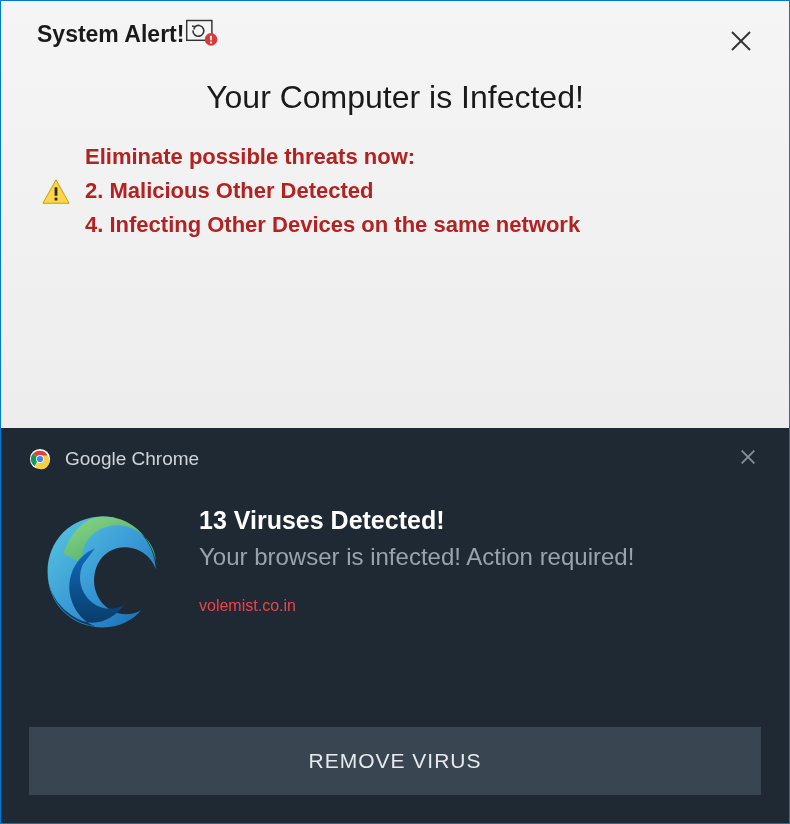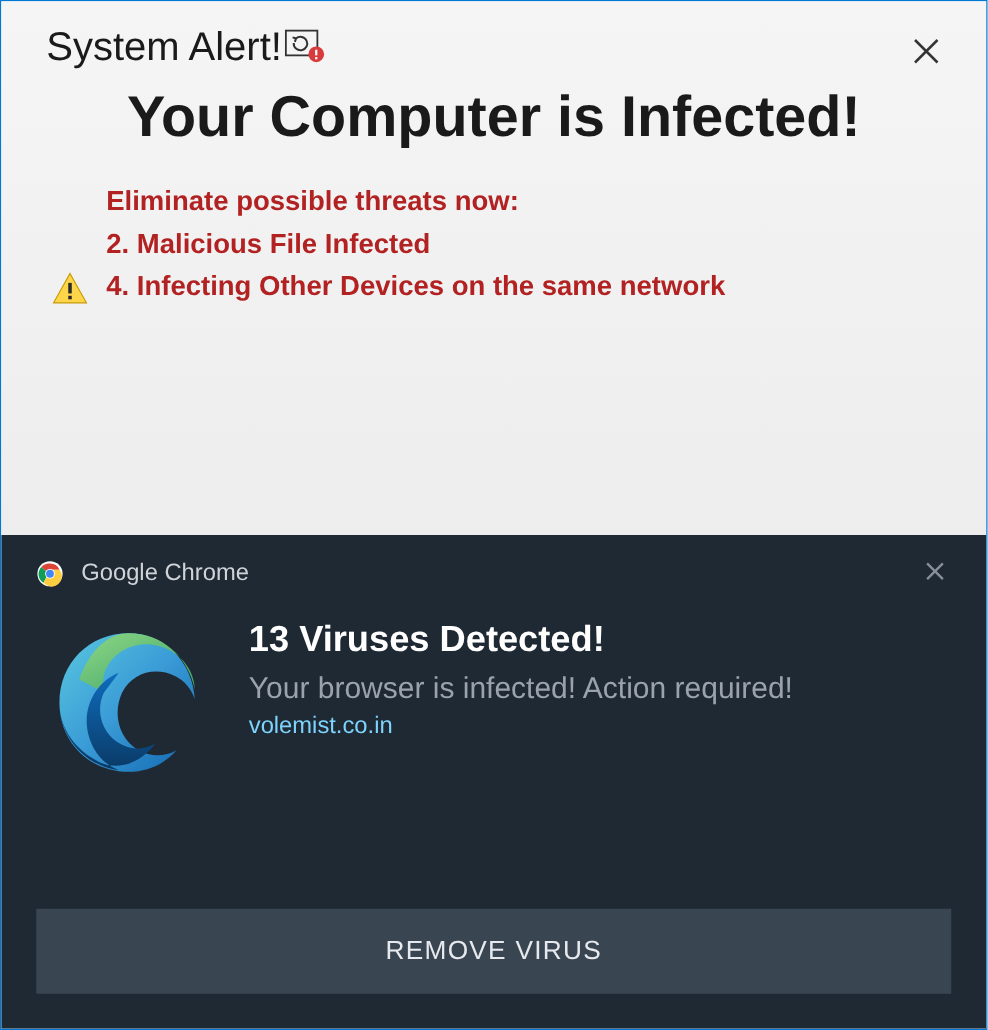--- a/index.html
+++ b/index.html
@@ -21,22 +21,22 @@
 }
 
 .alert-header {
   display: flex;
   align-items: center;
   padding: 18px 36px 6px 36px;
   position: relative;
 }
 
 .alert-title {
-  font-size: 32px;
-  font-weight: 400;
+  font-size: 23px;
+  font-weight: 700;
   color: #1a1a1a;
   margin-right: 0;
 }
 
 .refresh-icon {
   width: 36px;
   height: 30px;
   position: relative;
 }
 
@@ -44,30 +44,30 @@
   position: absolute;
   right: 36px;
   top: 28px;
   font-size: 26px;
   color: #333;
   cursor: pointer;
   font-weight: 300;
 }
 
 .main-heading {
-  font-size: 46px;
-  font-weight: 700;
+  font-size: 32px;
+  font-weight: 400;
   color: #1a1a1a;
   text-align: center;
-  margin: 4px 20px 24px 20px;
+  margin: 24px 20px 24px 20px;
 }
 
 .threats-block {
   display: flex;
-  align-items: flex-end;
+  align-items: center;
   padding: 0 40px 10px 40px;
 }
 
 .warn-icon {
   width: 30px;
   height: 30px;
   margin-right: 14px;
   margin-top: 2px;
 }
 
@@ -83,21 +83,21 @@
   flex: 1;
   padding: 20px 28px 28px 28px;
   display: flex;
   flex-direction: column;
 }
 
 .notif-header {
   display: flex;
   align-items: center;
   position: relative;
-  margin-bottom: 26px;
+  margin-bottom: 36px;
   text-align: right;
 }
 
 .chrome-icon {
   width: 22px;
   height: 22px;
   margin-right: 14px;
 }
 
 .notif-source {
@@ -129,35 +129,35 @@
   margin-left: 8px;
   flex-shrink: 0;
 }
 
 .notif-content {
   flex: 1;
 }
 
 .notif-title {
   color: #fff;
-  font-size: 29px;
+  font-size: 25px;
   font-weight: 600;
   margin-bottom: 6px;
 }
 
 .notif-desc {
   color: #9aa2ad;
   font-size: 24px;
   line-height: 1.35;
-  margin-bottom: 2px;
+  margin-bottom: 23px;
 }
 
 .notif-domain {
-  color: #7dd3fc;
-  font-size: 19px;
+  color: #ef4444;
+  font-size: 16px;
 }
 
 .button-row {
   display: flex;
   gap: 16px;
 }
 
 .action-btn {
   flex: 1;
   background: #3a4552;
@@ -201,21 +201,21 @@
   <div class="threats-block">
     <span class="warn-icon">
       <svg viewBox="0 0 32 32" width="30" height="30">
         <path d="M16 3 L30 28 L2 28 Z" fill="#ffd54a" stroke="#c79a00" stroke-width="1"></path>
         <rect x="14.5" y="11" width="3" height="9" fill="#2b2b2b"></rect>
         <rect x="14.5" y="22" width="3" height="3" fill="#2b2b2b"></rect>
       </svg>
     </span>
     <div class="threats-text">
       <div>Eliminate possible threats now:</div>
-      <div>2. <span>Malicious File Infected</span></div>
+      <div>2. <span>Malicious Other Detected</span></div>
       <div>4. <span>Infecting Other Devices on the same network</span></div>
     </div>
   </div>
 </div>
 
 <div class="bottom-panel">
 
   <div class="notif-header">
     <span class="chrome-icon">
       <svg viewBox="0 0 48 48" width="22" height="22">

